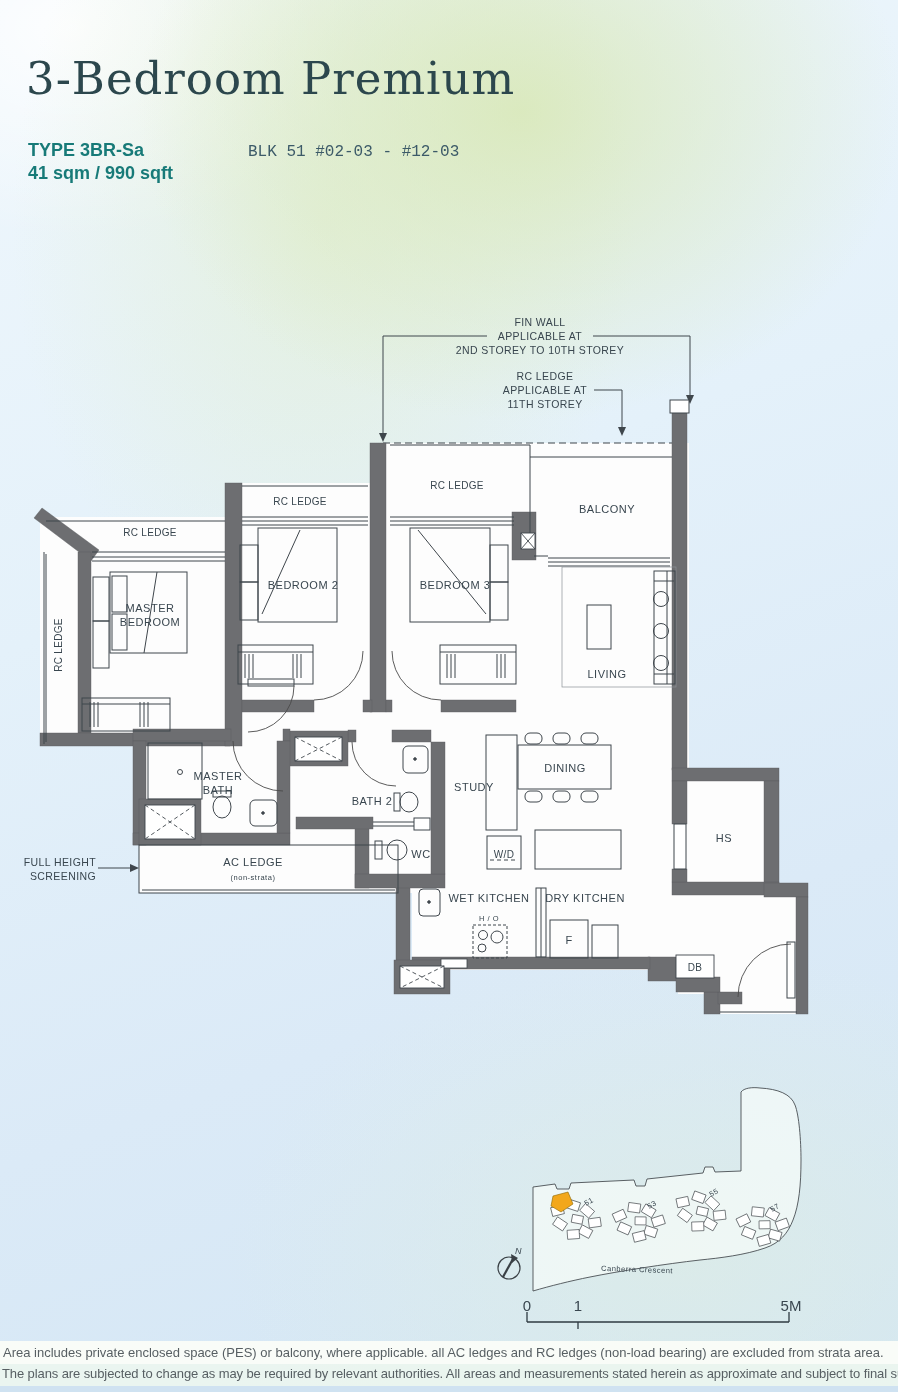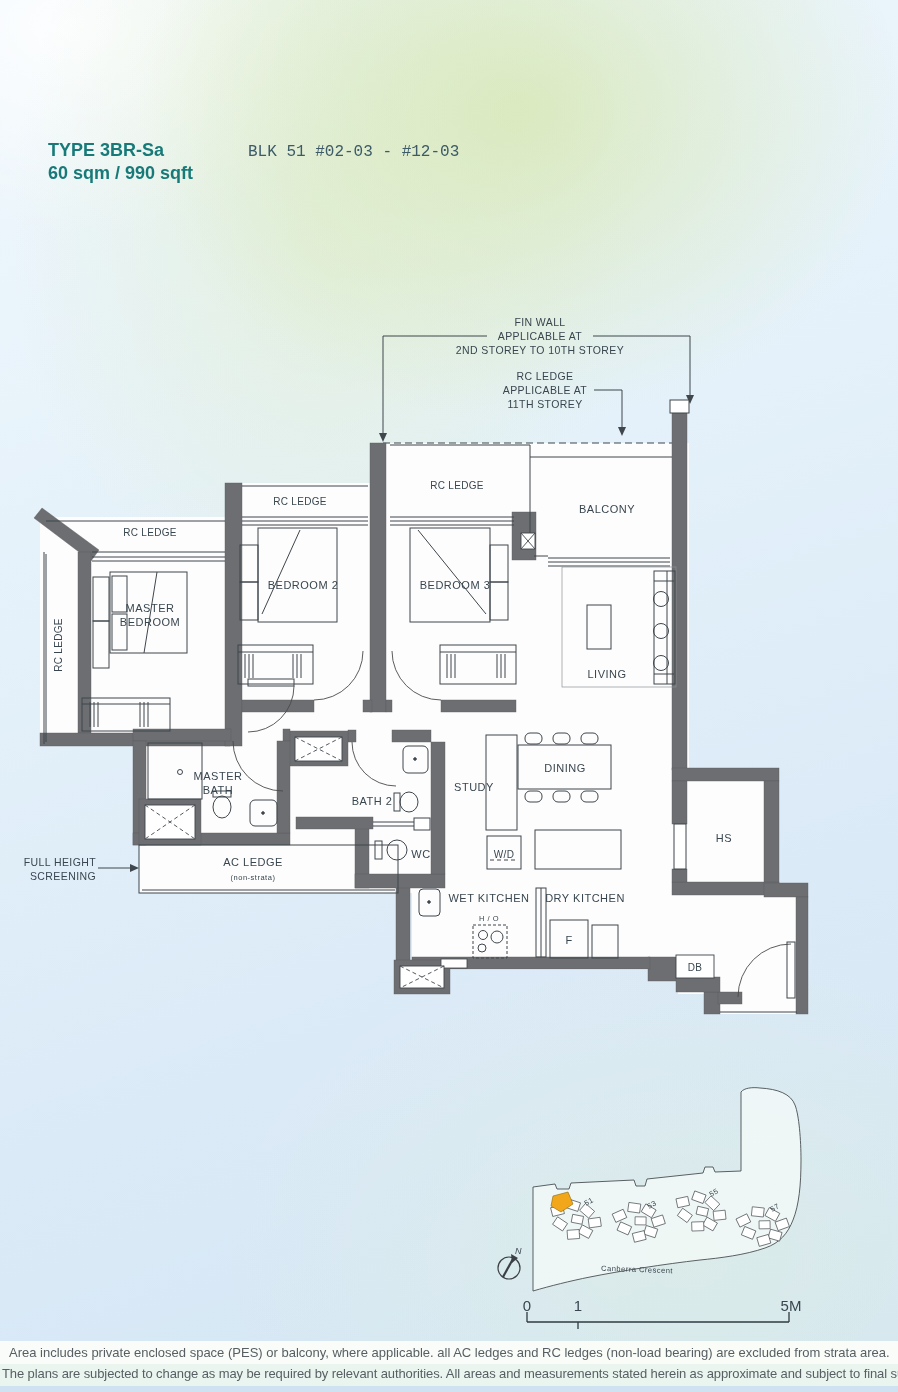--- a/index.html
+++ b/index.html
@@ -11,46 +11,47 @@
       radial-gradient(480px 680px at 36% 16%, rgba(224,237,199,.55), rgba(224,237,199,0) 65%),
       radial-gradient(760px 520px at 76% 90%, rgba(223,238,223,.55), rgba(223,238,223,0) 60%),
       radial-gradient(420px 300px at 8% 2%, rgba(255,255,255,.85), rgba(255,255,255,0) 70%),
       linear-gradient(160deg,#eff7fc 0%,#e4f1fa 38%,#dbeaf7 68%,#d3e6f4 100%);
   }
   .title{
     position:absolute;left:26px;top:52px;
     font-family:"DejaVu Serif",serif;font-size:45px;font-weight:400;
     color:#2c474d;letter-spacing:1px;white-space:nowrap;
   }
-  .typeblock{position:absolute;left:28px;top:139px;color:#177a78;font-weight:bold;font-size:18px;line-height:23px;white-space:nowrap;margin-left:20px;}
+  .typeblock{position:absolute;left:28px;top:139px;color:#177a78;font-weight:bold;font-size:18px;line-height:23px;white-space:nowrap;}
   .blk{position:absolute;left:248px;top:143px;color:#3c5a68;font-size:16px;font-weight:500;white-space:nowrap;font-family:Liberation Mono, monospace;}
   svg{position:absolute;left:0;top:0;}
   .band1{position:absolute;left:0;top:1341px;width:898px;height:23px;background:rgba(251,253,248,.95);}
   .band2{position:absolute;left:0;top:1364px;width:898px;height:22px;background:rgba(235,245,239,.92);}
   .band3{position:absolute;left:0;top:1386px;width:898px;height:6px;background:#cfe2f1;}
-  .foot1{position:absolute;left:9px;top:1345px;font-size:13px;color:#575f63;white-space:nowrap;}
+  .foot1{position:absolute;left:3px;top:1345px;font-size:13px;color:#575f63;white-space:nowrap;}
   .foot2{position:absolute;left:2px;top:1366px;font-size:13px;color:#575f63;white-space:nowrap;letter-spacing:-0.1px;}
   text{font-family:"Liberation Sans",sans-serif;fill:#39464f;}
   .lbl{font-size:11px;letter-spacing:.5px;}
   .lbl-s{font-size:10px;letter-spacing:.3px;}
   .lbl-xs{font-size:7.5px;letter-spacing:.5px;}
   .ann{font-size:10.5px;letter-spacing:.4px;}
   .thin{stroke:#3f464c;stroke-width:1;fill:none;}
   .wall{fill:#6d6e71;stroke:#595a5e;stroke-width:.4;}
   .fix{stroke:#3f464c;stroke-width:1;fill:#fff;}
   .door{stroke:#4a4a4a;stroke-width:.9;fill:none;}
 </style>
 </head>
 <body>
 
 <div class="page">
 
+  <div class="title">3-Bedroom Premium</div>
   <div class="typeblock">
     <div>TYPE 3BR-Sa</div>
-    <div>60 sqm / 990 sqft</div>
+    <div>41 sqm / 990 sqft</div>
   </div>
   <div class="blk">BLK 51 #02-03 - #12-03</div>
 
   <svg width="898" height="1392" viewBox="0 0 898 1392">
 
     <g>
 
       <path fill="#fdfdfd" d="M40 517 L225 517 L225 483 L370 483 L370 443 L689 443 L689 770 L779 770 L779 897 L808 897 L808 1014 L704 1014 L704 994 L678 994 L678 981 L650 981 L650 970 L412 970 L412 893 L139 893 L139 845 L133 845 L133 746 L40 746 Z"></path>
 
       <g>

